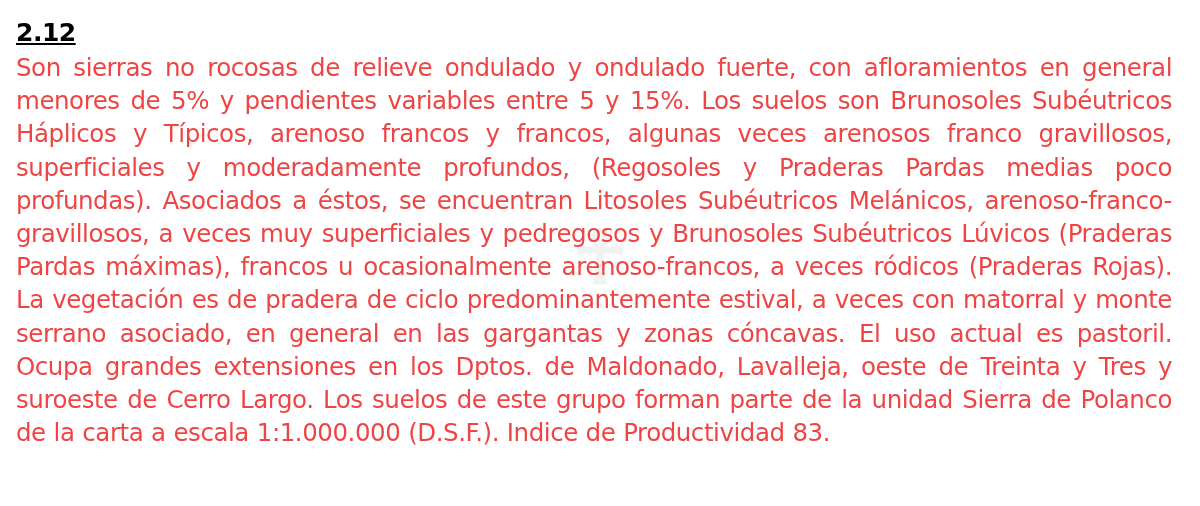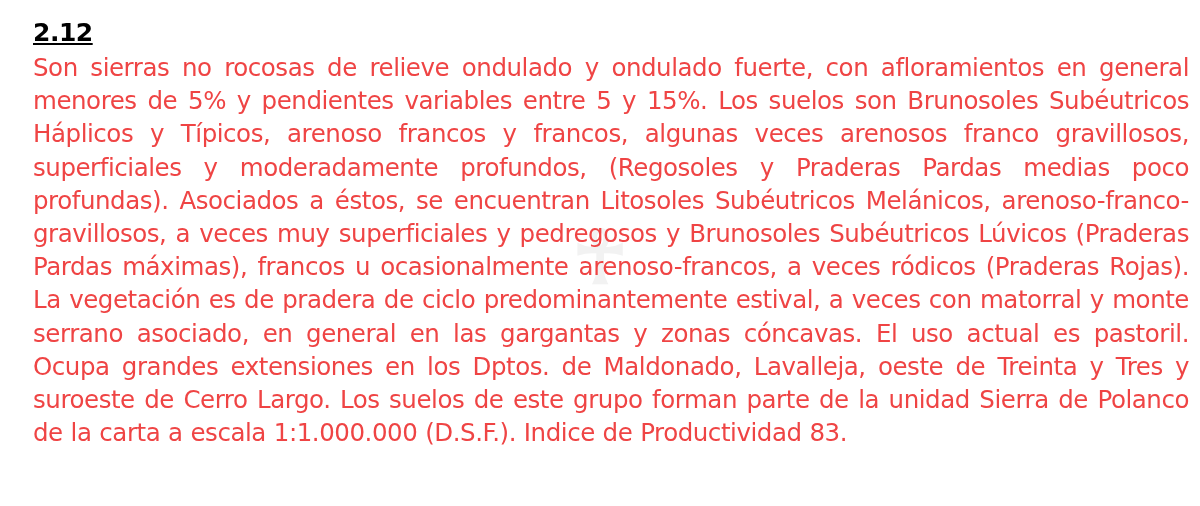--- a/index.html
+++ b/index.html
@@ -39,21 +39,21 @@
   .watermark-mark {
     display: block;
     font-size: 74px;
     letter-spacing: 0;
     margin-bottom: -10px;
     color: #f2f2f2;
   }
   .content {
     position: relative;
     z-index: 1;
-    padding: 18px 22px 0 33px;
+    padding: 18px 22px 0 16px;
   }
   .section-number {
     font-size: 25px;
     font-weight: 700;
     text-decoration: underline;
     color: #000000;
     letter-spacing: -0.5px;
     margin: 0 0 4px 0;
     display: inline-block;
     font-family: "DejaVu Sans", sans-serif;

